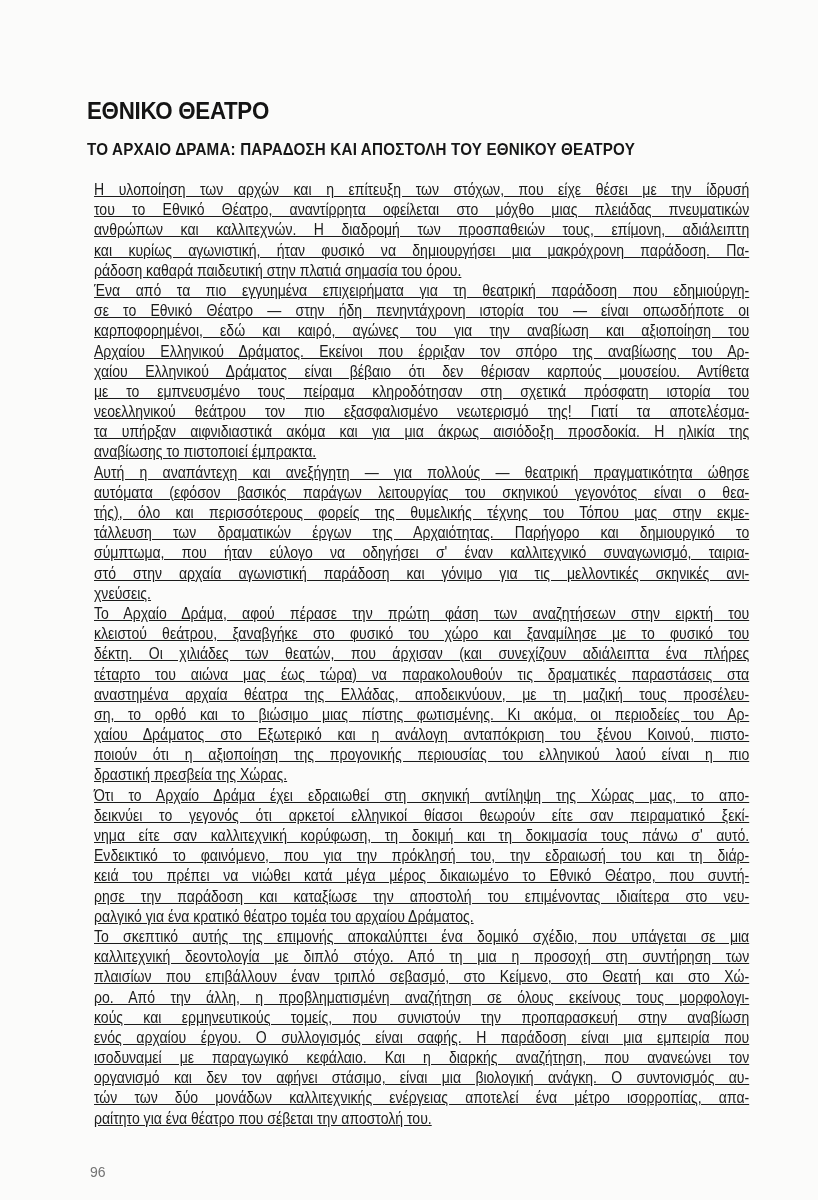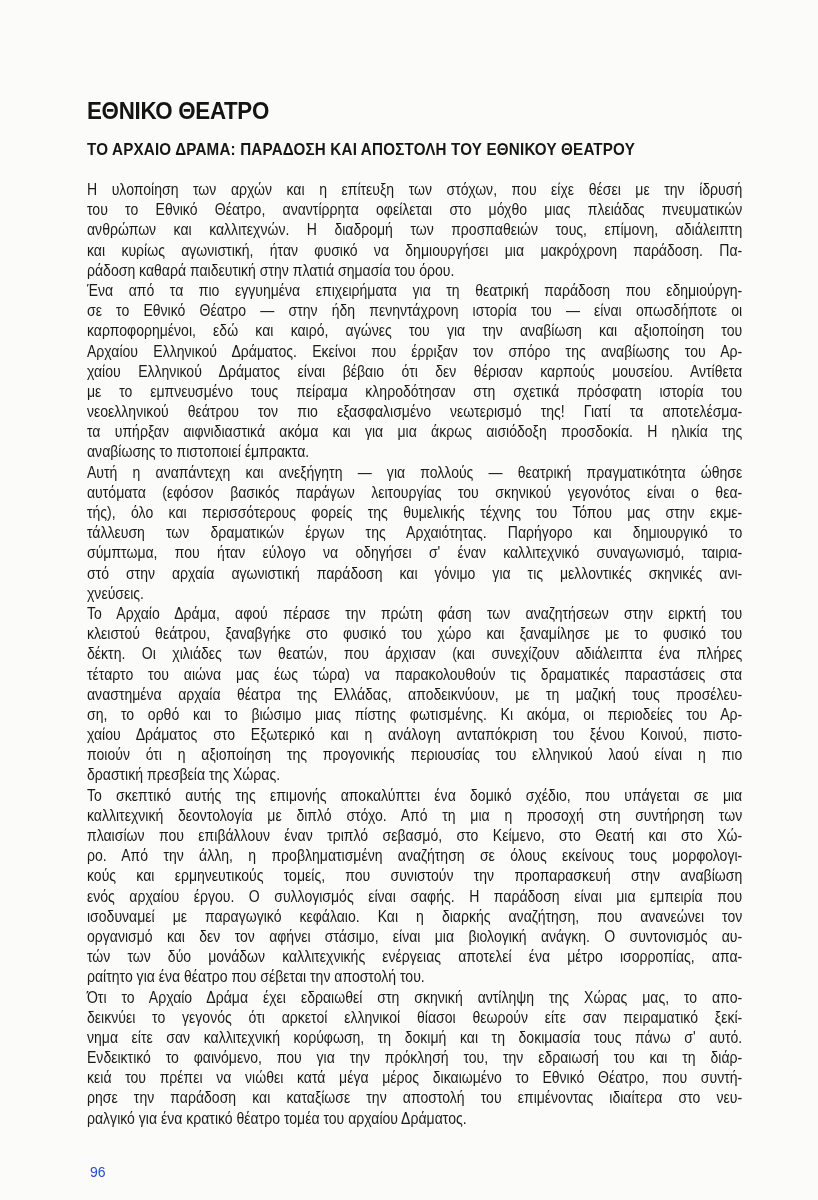--- a/index.html
+++ b/index.html
@@ -18,33 +18,33 @@
     color: #141414; margin: 0; line-height: 28px;
     transform: scaleX(0.93); transform-origin: left center;
   }
   .subtitle {
     position: absolute; left: 87px; top: 139px;
     font-size: 16.5px; font-weight: bold; letter-spacing: 0.2px;
     color: #161616; margin: 0; line-height: 20px; white-space: nowrap;
     transform: scaleX(0.92); transform-origin: left center;
   }
   .body {
-    position: absolute; left: 87px; top: 180px; width: 655px;
+    position: absolute; left: 94px; top: 180px; width: 655px; text-decoration: underline;
   }
   .line {
     display: block; white-space: nowrap;
     font-size: 15.6px; line-height: 20.2px; height: 20.2px;
     text-align: justify; text-align-last: justify;
     transform: scaleX(0.9); transform-origin: left center;
     width: 728px;
   }
   .line.last { text-align-last: left; }
   .page-number {
     position: absolute; left: 90px; top: 1164px;
-    font-size: 14px; color: #1d4ed8; margin: 0;
+    font-size: 14px; color: #737373; margin: 0;
   }
 </style>
 </head>
 <body>
 
 <div class="page">
   <h1 class="title">ΕΘΝΙΚΟ ΘΕΑΤΡΟ</h1>
   <h2 class="subtitle">ΤΟ ΑΡΧΑΙΟ ΔΡΑΜΑ: ΠΑΡΑΔΟΣΗ ΚΑΙ ΑΠΟΣΤΟΛΗ ΤΟΥ ΕΘΝΙΚΟΥ ΘΕΑΤΡΟΥ</h2>
   <div class="body" id="body">
       <div>
@@ -79,35 +79,35 @@
         <span class="line">κλειστού θεάτρου, ξαναβγήκε στο φυσικό του χώρο και ξαναμίλησε με το φυσικό του</span>
         <span class="line">δέκτη. Οι χιλιάδες των θεατών, που άρχισαν (και συνεχίζουν αδιάλειπτα ένα πλήρες</span>
         <span class="line">τέταρτο του αιώνα μας έως τώρα) να παρακολουθούν τις δραματικές παραστάσεις στα</span>
         <span class="line">αναστημένα αρχαία θέατρα της Ελλάδας, αποδεικνύουν, με τη μαζική τους προσέλευ-</span>
         <span class="line">ση, το ορθό και το βιώσιμο μιας πίστης φωτισμένης. Κι ακόμα, οι περιοδείες του Αρ-</span>
         <span class="line">χαίου Δράματος στο Εξωτερικό και η ανάλογη ανταπόκριση του ξένου Κοινού, πιστο-</span>
         <span class="line">ποιούν ότι η αξιοποίηση της προγονικής περιουσίας του ελληνικού λαού είναι η πιο</span>
         <span class="line last">δραστική πρεσβεία της Χώρας.</span>
       </div>
       <div>
+        <span class="line">Ότι το Αρχαίο Δράμα έχει εδραιωθεί στη σκηνική αντίληψη της Χώρας μας, το απο-</span>
+        <span class="line">δεικνύει το γεγονός ότι αρκετοί ελληνικοί θίασοι θεωρούν είτε σαν πειραματικό ξεκί-</span>
+        <span class="line">νημα είτε σαν καλλιτεχνική κορύφωση, τη δοκιμή και τη δοκιμασία τους πάνω σ' αυτό.</span>
+        <span class="line">Ενδεικτικό το φαινόμενο, που για την πρόκλησή του, την εδραιωσή του και τη διάρ-</span>
+        <span class="line">κειά του πρέπει να νιώθει κατά μέγα μέρος δικαιωμένο το Εθνικό Θέατρο, που συντή-</span>
+        <span class="line">ρησε την παράδοση και καταξίωσε την αποστολή του επιμένοντας ιδιαίτερα στο νευ-</span>
+        <span class="line last">ραλγικό για ένα κρατικό θέατρο τομέα του αρχαίου Δράματος.</span>
+      </div>
+      <div>
         <span class="line">Το σκεπτικό αυτής της επιμονής αποκαλύπτει ένα δομικό σχέδιο, που υπάγεται σε μια</span>
         <span class="line">καλλιτεχνική δεοντολογία με διπλό στόχο. Από τη μια η προσοχή στη συντήρηση των</span>
         <span class="line">πλαισίων που επιβάλλουν έναν τριπλό σεβασμό, στο Κείμενο, στο Θεατή και στο Χώ-</span>
         <span class="line">ρο. Από την άλλη, η προβληματισμένη αναζήτηση σε όλους εκείνους τους μορφολογι-</span>
         <span class="line">κούς και ερμηνευτικούς τομείς, που συνιστούν την προπαρασκευή στην αναβίωση</span>
         <span class="line">ενός αρχαίου έργου. Ο συλλογισμός είναι σαφής. Η παράδοση είναι μια εμπειρία που</span>
         <span class="line">ισοδυναμεί με παραγωγικό κεφάλαιο. Και η διαρκής αναζήτηση, που ανανεώνει τον</span>
         <span class="line">οργανισμό και δεν τον αφήνει στάσιμο, είναι μια βιολογική ανάγκη. Ο συντονισμός αυ-</span>
         <span class="line">τών των δύο μονάδων καλλιτεχνικής ενέργειας αποτελεί ένα μέτρο ισορροπίας, απα-</span>
         <span class="line last">ραίτητο για ένα θέατρο που σέβεται την αποστολή του.</span>
       </div>
-      <div>
-        <span class="line">Ότι το Αρχαίο Δράμα έχει εδραιωθεί στη σκηνική αντίληψη της Χώρας μας, το απο-</span>
-        <span class="line">δεικνύει το γεγονός ότι αρκετοί ελληνικοί θίασοι θεωρούν είτε σαν πειραματικό ξεκί-</span>
-        <span class="line">νημα είτε σαν καλλιτεχνική κορύφωση, τη δοκιμή και τη δοκιμασία τους πάνω σ' αυτό.</span>
-        <span class="line">Ενδεικτικό το φαινόμενο, που για την πρόκλησή του, την εδραιωσή του και τη διάρ-</span>
-        <span class="line">κειά του πρέπει να νιώθει κατά μέγα μέρος δικαιωμένο το Εθνικό Θέατρο, που συντή-</span>
-        <span class="line">ρησε την παράδοση και καταξίωσε την αποστολή του επιμένοντας ιδιαίτερα στο νευ-</span>
-        <span class="line last">ραλγικό για ένα κρατικό θέατρο τομέα του αρχαίου Δράματος.</span>
-      </div>
     </div>
   <p class="page-number">96</p>
 </div>
 
 </body></html>

